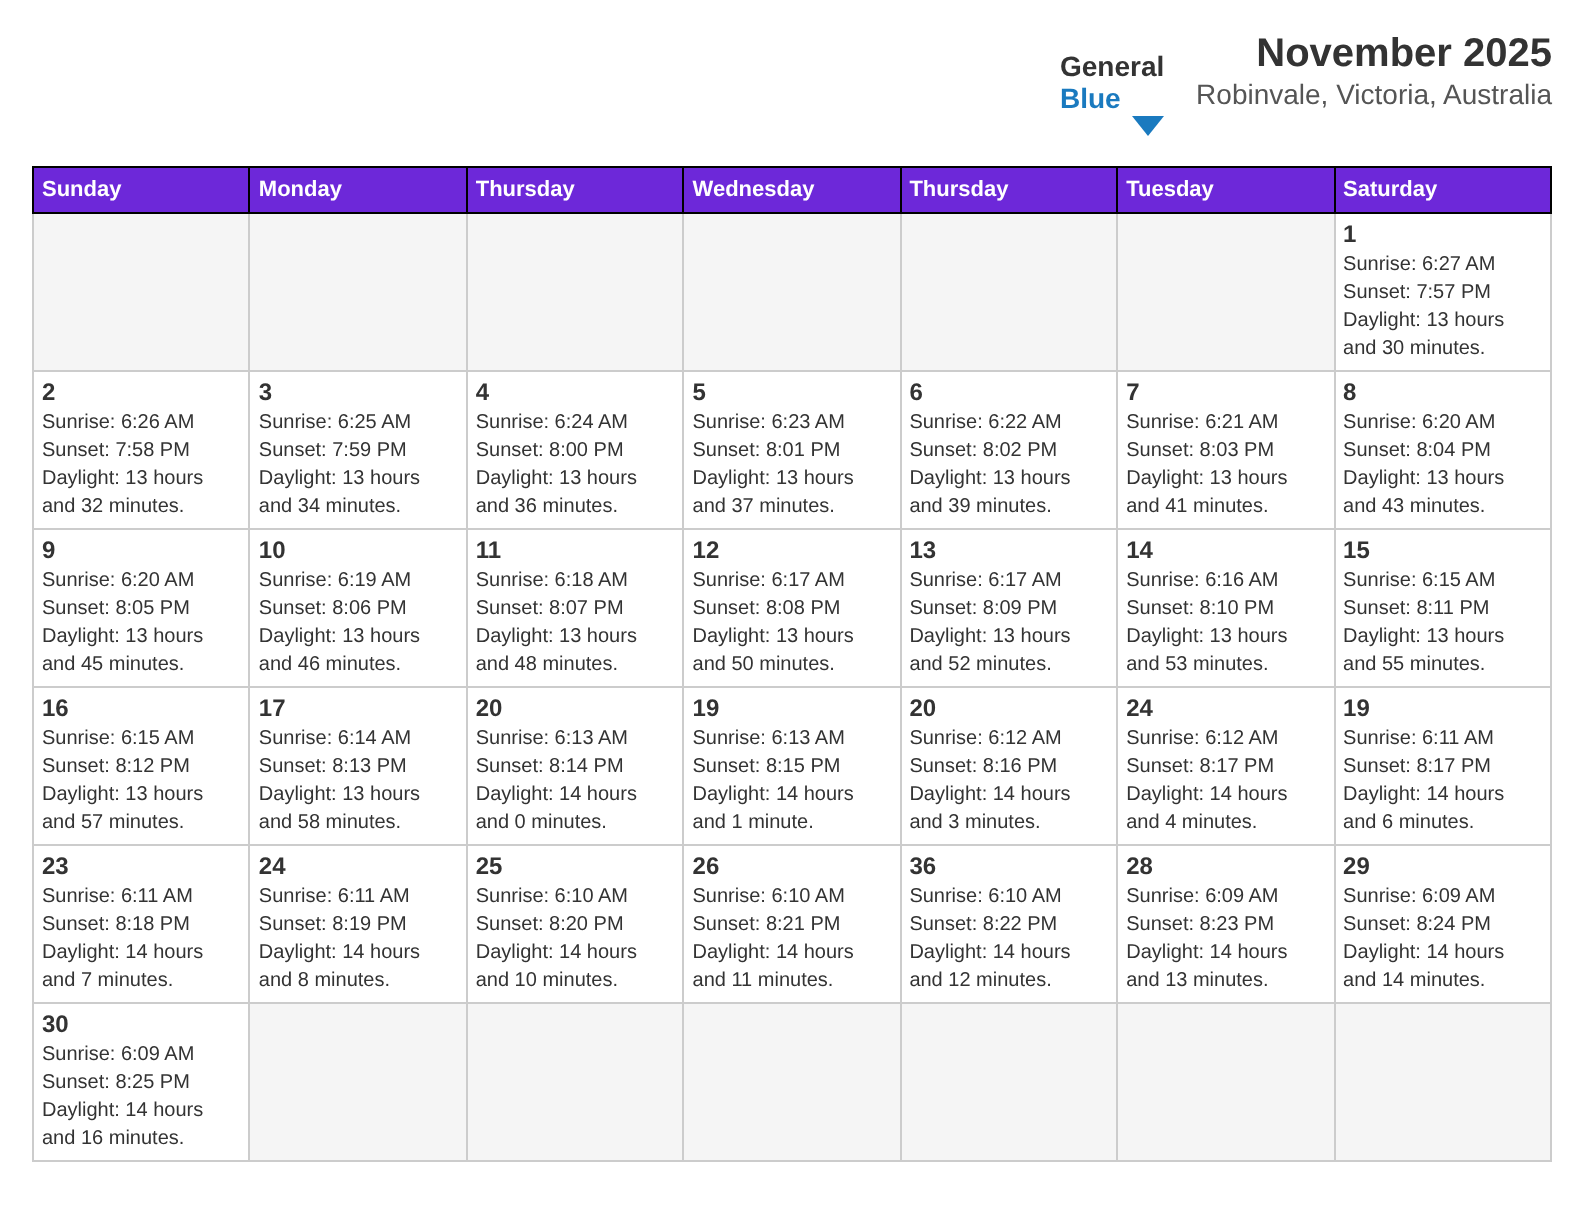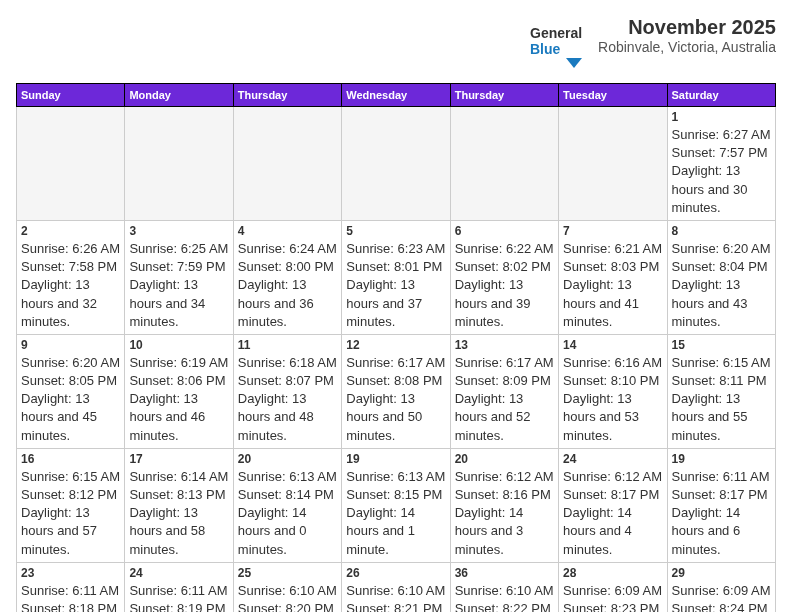--- a/index.html
+++ b/index.html
@@ -59,21 +59,21 @@
       background: #f5f5f5;
     }
     .day-num {
       font-size: 12px;
       font-weight: bold;
       color: #333;
       display: block;
       margin-bottom: 2px;
     }
     .day-info {
-      font-size: 13px;
+      font-size: 10px;
       color: #333;
       line-height: 1.4;
     }
   </style>
 </head>
 <body>
 
 <div class="header">
   <div class="logo-wrapper">
     <svg width="70" height="55" viewBox="0 0 70 55">

